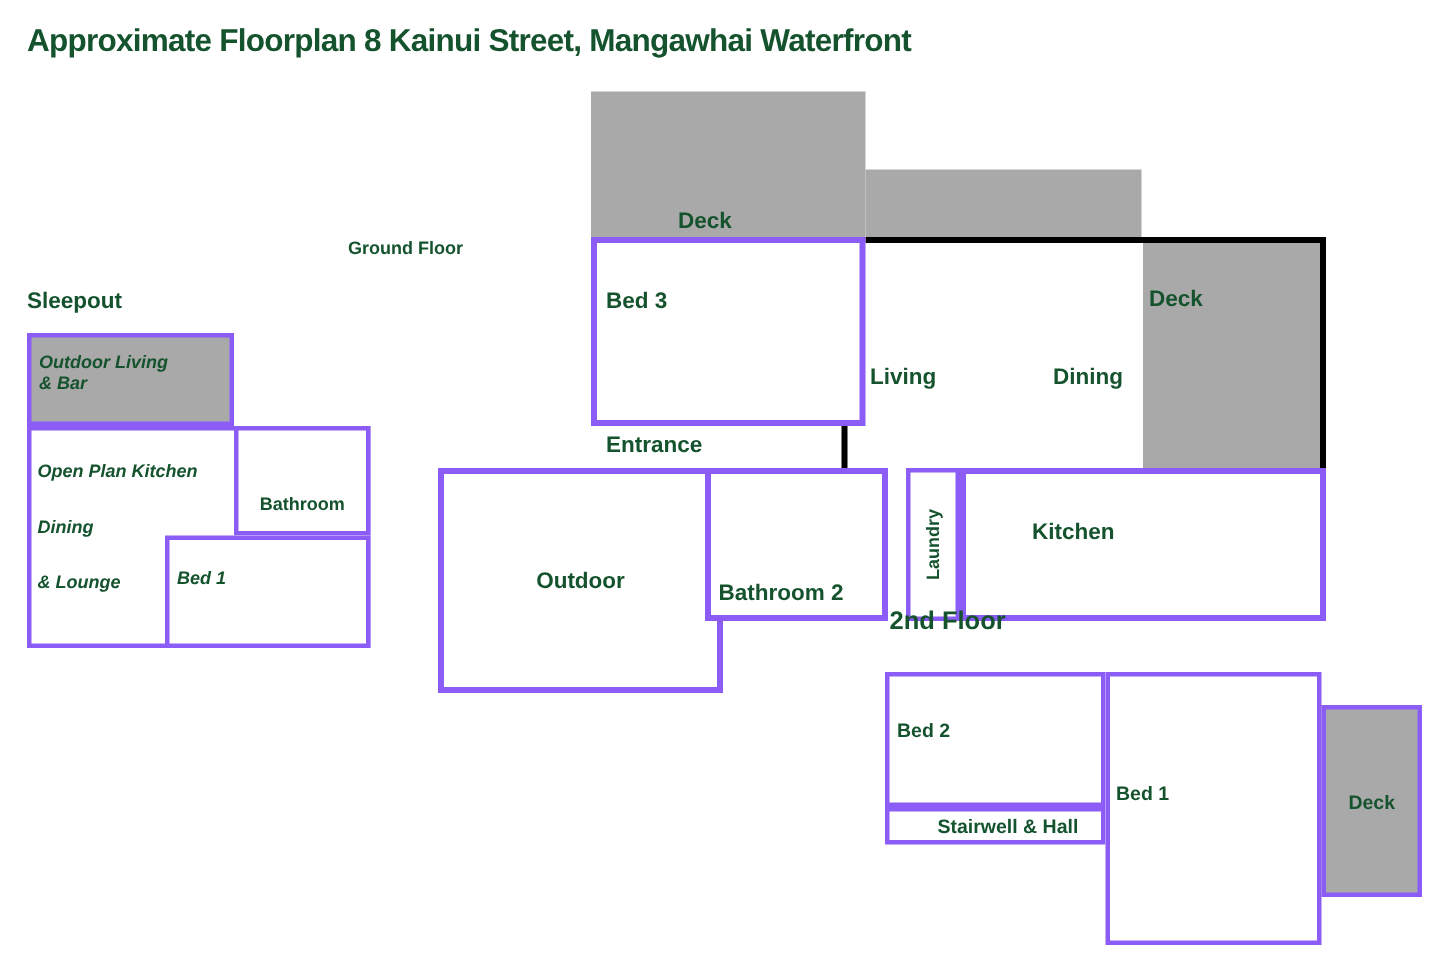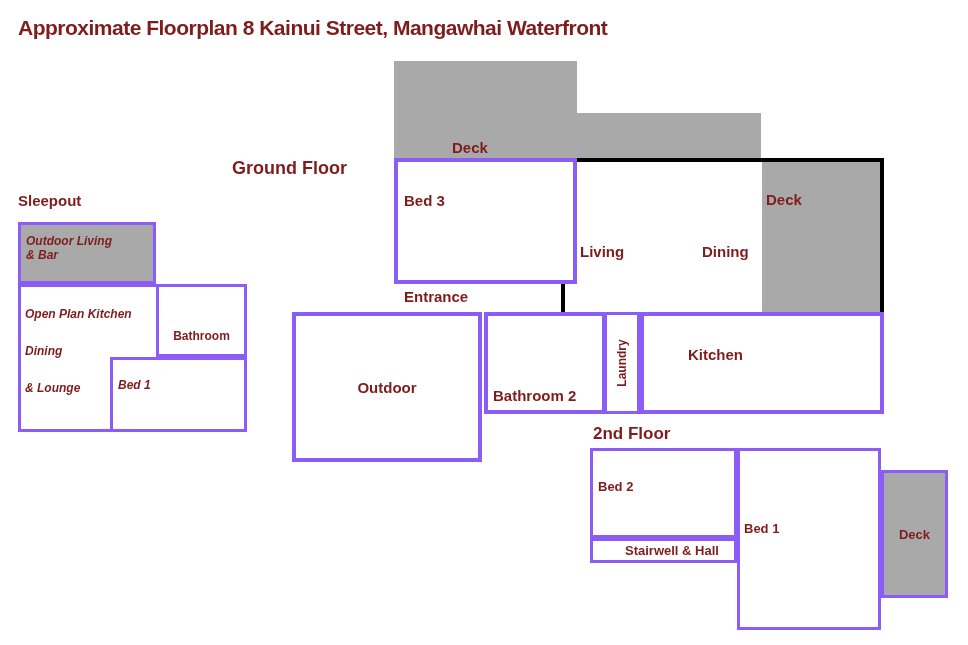--- a/index.html
+++ b/index.html
@@ -2,21 +2,21 @@
 <html><head>
 <meta charset="utf-8">
 <style>
   html, body { margin: 0; padding: 0; background: #ffffff; }
   .canvas {
     position: relative;
     width: 968px;
     height: 645px;
     background: #ffffff;
     font-family: "Liberation Sans", sans-serif;
-    color: #7f1d1d;
+    color: #14532d;
     overflow: hidden;
   }
   .abs { position: absolute; }
   .title {
     font-size: 21px;
     font-weight: bold;
     letter-spacing: -0.5px;
     white-space: nowrap;
   }
   .section-heading { font-weight: bold; white-space: nowrap; }
@@ -48,21 +48,21 @@
   }
   .rot-270 { transform: rotate(-90deg); transform-origin: center; }
 </style>
 </head>
 <body>
 
 <div class="canvas">
 
   <div class="abs title" style="left:18px; top:16px;">Approximate Floorplan 8 Kainui Street, Mangawhai Waterfront</div>
 
-  <div class="abs section-heading" style="left:232px; top:158px; font-size:18px;">Ground Floor</div>
+  <div class="abs section-heading" style="left:232px; top:158px; font-size:12px;">Ground Floor</div>
 
   <div class="deck-area" style="left: 394px; top: 61px; width: 183px; height: 99px; background: rgb(169, 169, 169);"></div>
   <div class="deck-area" style="left: 577px; top: 113px; width: 184px; height: 47px; background: rgb(169, 169, 169);"></div>
   <div class="room-label fs15" style="left:452px; top:139px;">Deck</div>
 
   <div class="wall" style="left:394px; top:158px; width:490px; height:4px;"></div>
   <div class="wall" style="left:880px; top:158px; width:4px; height:256px;"></div>
 
   <div class="deck-area" style="left: 762px; top: 162px; width: 118px; height: 150px; background: rgb(169, 169, 169);"></div>
   <div class="room-label fs15" style="left:766px; top:191px;">Deck</div>
@@ -74,21 +74,21 @@
   <div class="room-label fs15" style="left:580px; top:243px;">Living</div>
   <div class="room-label fs15" style="left:702px; top:243px;">Dining</div>
 
   <div class="room-label fs15" style="left:404px; top:288px;">Entrance</div>
   <div class="wall" style="left:561px; top:284px; width:4px; height:31px;"></div>
 
   <div class="room thick center-flex" style="left:292px; top:312px; width:190px; height:150px;">
     <span style="font-weight:bold; font-size:15px;">Outdoor</span>
   </div>
 
-  <div class="room thick" style="left:484px; top:312px; width:122px; height:102px;">
+  <div class="room thick" style="left:470px; top:312px; width:122px; height:102px;">
     <span class="room-label fs15" style="left:5px; bottom:6px;">Bathroom 2</span>
   </div>
 
   <div class="room center-flex" style="left:604px; top:312px; width:36px; height:102px;">
     <span class="rot-270" style="font-weight:bold; font-size:12px;">Laundry</span>
   </div>
 
   <div class="room thick" style="left:640px; top:312px; width:244px; height:102px;">
     <span class="room-label fs15" style="left:44px; top:30px;text-align:center;">Kitchen</span>
   </div>
@@ -107,21 +107,21 @@
   </div>
 
   <div class="room center-flex" style="left:156px; top:284px; width:91px; height:73px;">
     <span style="font-weight:bold; font-size:12px;margin-top:31px;">Bathroom</span>
   </div>
 
   <div class="room" style="left:110px; top:357px; width:137px; height:75px;">
     <span class="room-label fs12" style="left:5px; top:18px;">Bed 1</span>
   </div>
 
-  <div class="abs section-heading" style="left:593px; top:424px; font-size:17px;">2nd Floor</div>
+  <div class="abs section-heading" style="left:593px; top:404px; font-size:17px;">2nd Floor</div>
 
   <div class="room" style="left:590px; top:448px; width:147px; height:90px;">
     <span class="room-label fs13" style="left:5px; top:28px;">Bed 2</span>
   </div>
 
   <div class="room" style="left:590px; top:538px; width:147px; height:25px;">
     <span class="room-label fs13" style="left:2px; top:2px;margin-left:30px;">Stairwell &amp; Hall</span>
   </div>
 
 

